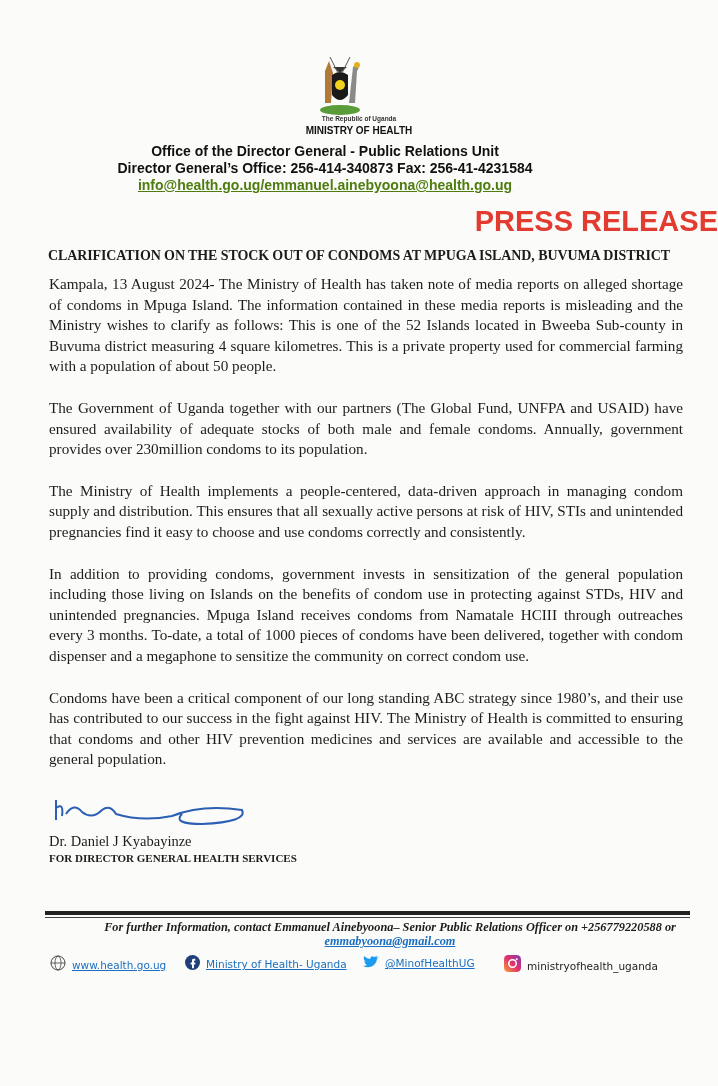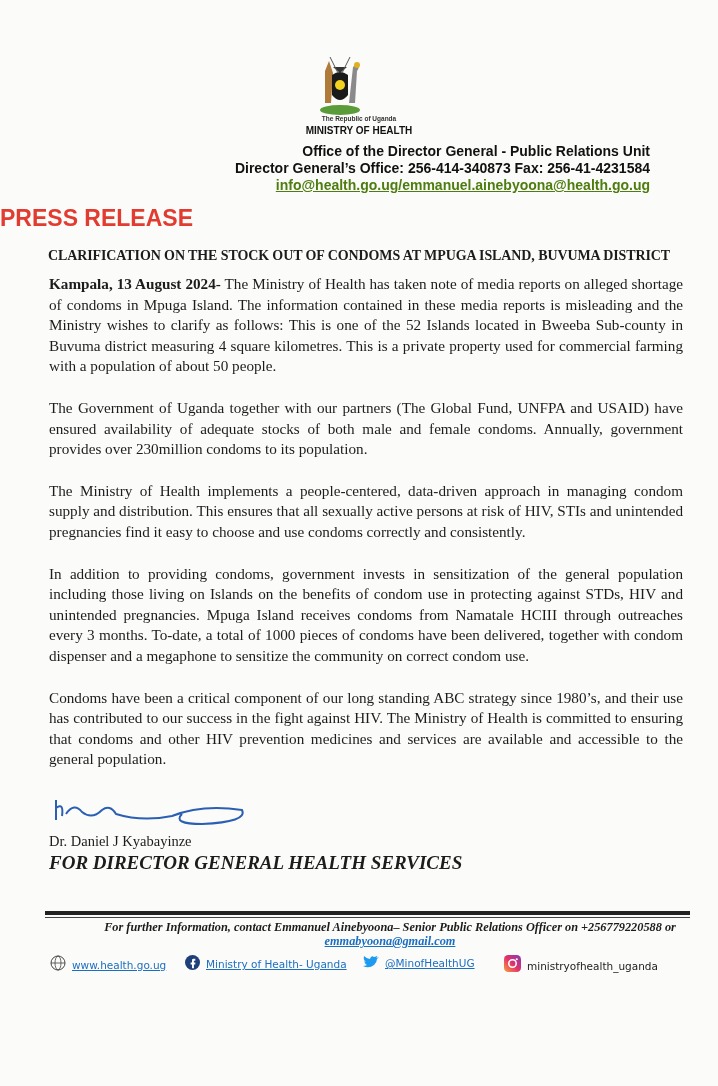--- a/index.html
+++ b/index.html
@@ -1,29 +1,29 @@
 <!DOCTYPE html>
 <html><head>
 <meta charset="utf-8">
 <style>
   html,body{margin:0;padding:0;}
   body{width:718px;height:1086px;background:#fbfbf9;position:relative;overflow:hidden;font-family:"DejaVu Serif",serif;color:#1c1c1c;}
   .crest{position:absolute;left:313px;top:53px;width:54px;height:64px;}
   .republic{position:absolute;left:0;width:718px;top:115px;text-align:center;font-family:"Liberation Sans",sans-serif;font-size:6.5px;font-weight:bold;color:#333;}
   .ministry{position:absolute;left:0;width:718px;top:125px;text-align:center;font-family:"Liberation Sans",sans-serif;font-size:10px;font-weight:bold;color:#111;}
-  .office{position:absolute;left:0;width:650px;top:143px;text-align:right;font-family:"Liberation Sans",sans-serif;font-size:14px;font-weight:bold;line-height:17px;color:#111;}
+  .office{position:absolute;left:0;width:650px;top:143px;text-align:center;font-family:"Liberation Sans",sans-serif;font-size:14px;font-weight:bold;line-height:17px;color:#111;}
   .office .l3{color:#4d7c0f;text-decoration:underline;}
-  .press{position:absolute;left:0;width:718px;top:205px;text-align:left;font-family:"Liberation Sans",sans-serif;font-size:23px;font-weight:bold;color:#e23b30;}
+  .press{position:absolute;left:0;width:718px;top:205px;text-align:right;font-family:"Liberation Sans",sans-serif;font-size:29px;font-weight:bold;color:#e23b30;}
   .subject{position:absolute;left:0;width:718px;top:248px;text-align:center;font-family:"Liberation Serif",serif;font-size:14px;font-weight:bold;letter-spacing:-0.1px;}
   .body{position:absolute;left:49px;width:634px;top:274px;font-family:"Liberation Serif",serif;font-size:15.2px;line-height:20.6px;text-align:justify;}
   .body p{margin:0 0 21px 0;}
-  .body b{font-weight:bold;}
+  .body b{font-weight:normal;}
   .sig{position:absolute;left:52px;top:794px;width:200px;height:36px;}
   .signame{position:absolute;left:49px;top:833px;font-family:"Liberation Serif",serif;font-size:14.5px;}
-  .sigtitle{position:absolute;left:49px;top:852px;font-family:"Liberation Serif",serif;font-size:19px;font-weight:bold;font-style:italic;}
+  .sigtitle{position:absolute;left:49px;top:852px;font-family:"Liberation Serif",serif;font-size:11px;font-weight:bold;}
   .rule1{position:absolute;left:45px;top:911px;width:645px;height:4px;background:#222;}
   .rule2{position:absolute;left:45px;top:917px;width:645px;height:1px;background:#444;}
   .further{position:absolute;left:0;width:718px;top:920px;text-align:center;font-family:"Liberation Serif",serif;font-size:12.3px;font-style:italic;font-weight:bold;line-height:14px;margin-left:31px;}
   .further .mail{color:#1b6fc2;text-decoration:underline;}
   .social{position:absolute;top:955px;font-family:"DejaVu Sans",sans-serif;font-size:10.5px;color:#1b6fc2;display:flex;align-items:flex-end;}
   .social .t{text-decoration:underline;}
   .ic{display:inline-block;margin-right:6px;}
 </style>
 </head>
 <body>

